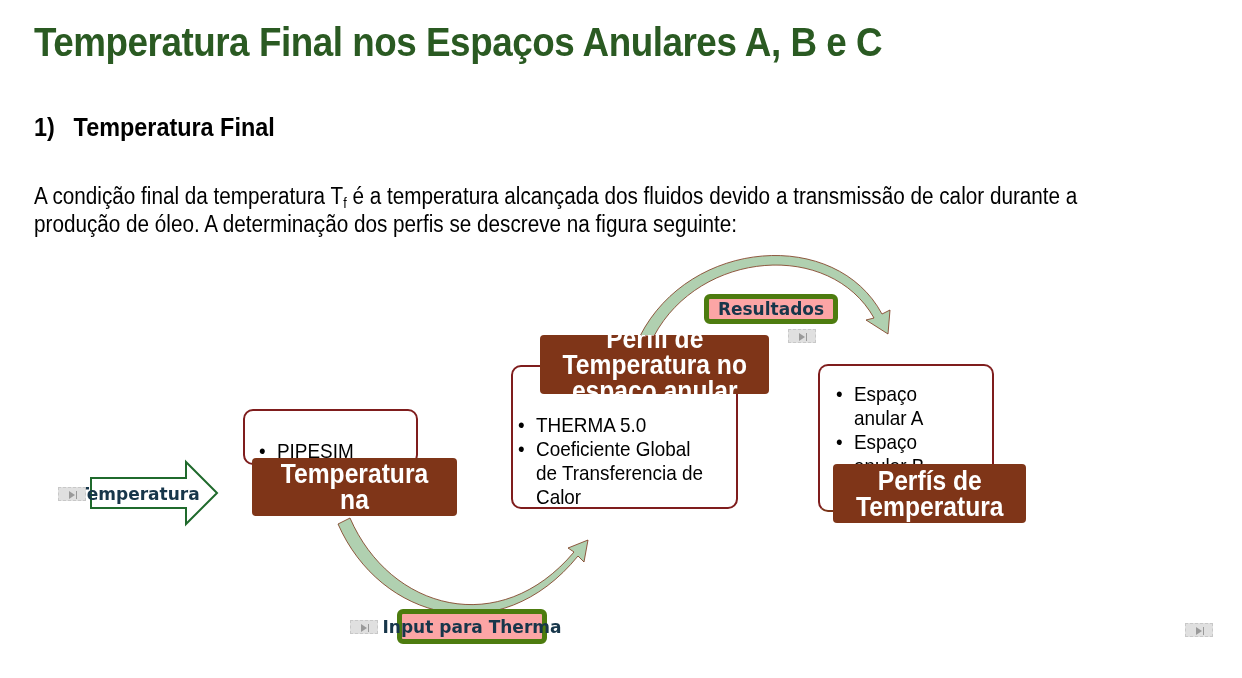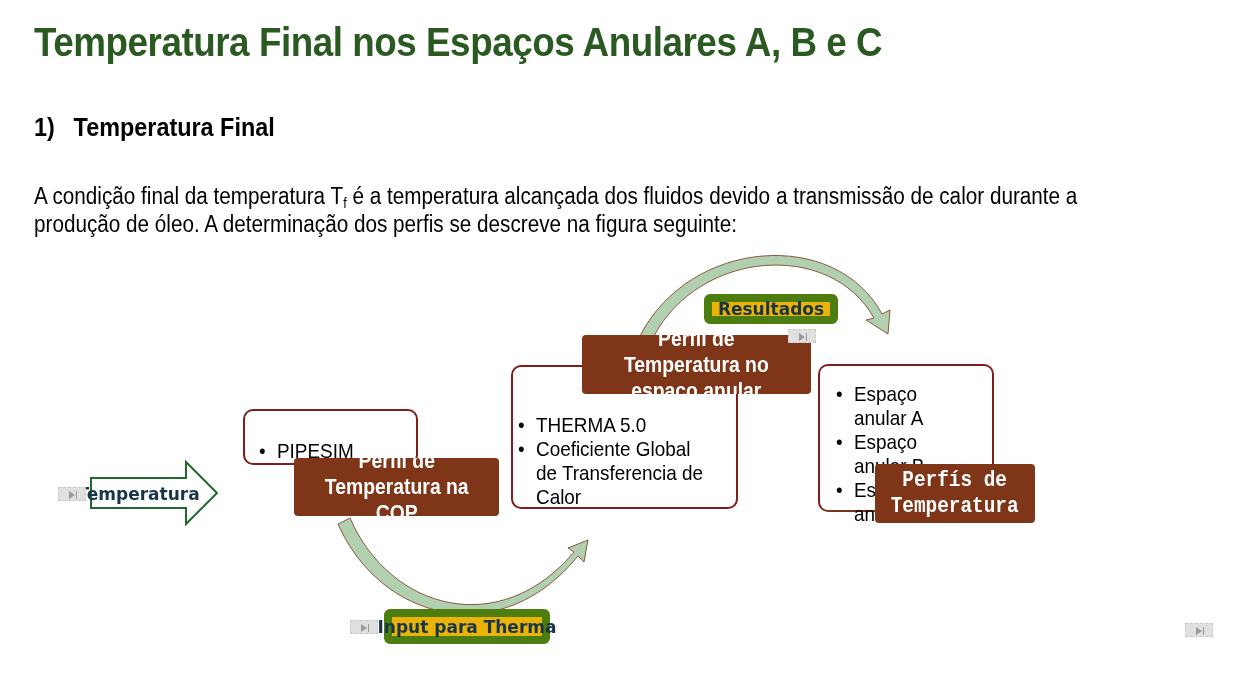--- a/index.html
+++ b/index.html
@@ -33,29 +33,29 @@
     border: 2px solid #7f1d1d; border-radius: 10px;
     font-size: 21px; line-height: 24px; color: #000;
     overflow: hidden;
   }
   .detail-box ul { list-style: none; }
   .detail-box li { position: relative; padding-left: 20px; transform: scaleX(0.9); transform-origin: left top; white-space: nowrap; }
   .detail-box li::before { content: "•"; position: absolute; left: 0; top: 0; }
 
   .label-box {
     position: absolute; background: #7f3518; border-radius: 4px;
-    color: #fff; font-weight: bold; font-size: 22px; line-height: 26px;
+    color: #fff; font-weight: bold; font-size: 28px; line-height: 26px;
     text-align: center; overflow: hidden;
-    display: flex; align-items: center; justify-content: center; margin-left: 42px;
+    display: flex; align-items: center; justify-content: center;
   }
   .label-box span { display: block; transform: scaleX(0.88); white-space: pre-line; }
 
   .tag {
-    position: absolute; background: #eab308;
-    border: 8px solid #4d7c0f; border-radius: 6px;
+    position: absolute; background: #fca5a5;
+    border: 5px solid #4d7c0f; border-radius: 6px;
     color: #17364a; font-weight: bold; font-size: 17px;
     display: flex; align-items: center; justify-content: center;
     font-family: "DejaVu Sans", sans-serif; white-space: nowrap;
   }
 
   .anim-icon {
     position: absolute; width: 28px; height: 14px;
     background: #e0e0e0; border: 1px dashed #c8c8c8;
   }
   .anim-icon::before {
@@ -117,27 +117,27 @@
 <div class="detail-box" style="left:818px; top:364px; width:176px; height:148px; overflow:visible; border-bottom-color:#7a3418;">
   <ul style="padding:16px 0 0 16px; line-height:24px;">
     <li>Espaço</li>
     <li class="cont nob" style="--b: none;"><span>anular A</span></li>
     <li>Espaço</li>
     <li class="cont nob" style="--b: none;"><span>anular B</span></li>
     <li>Espaço</li>
     <li class="cont nob" style="--b: none;"><span>anular C</span></li>
   </ul>
 </div>
-<div class="label-box" style="left:833px; top:464px; width:160px; height:59px;font-family:Liberation Mono, monospace;">
+<div class="label-box" style="left:833px; top:464px; width:193px; height:59px;">
   <span>Perfís de
 Temperatura</span>
 </div>
 
 <div style="position:absolute; left:818px; top:536px; width:200px; height:40px; background:#fff;"></div>
 
 <div class="tag" style="left:91px; top:480px; width:95px; height:27px; border:none; background:transparent;">Temperatura</div>
-<div class="tag" style="left:384px; top:609px; width:166px; height:35px;">Input para Therma</div>
+<div class="tag" style="left:397px; top:609px; width:150px; height:35px;">Input para Therma</div>
 <div class="tag" style="left:704px; top:294px; width:134px; height:30px;">Resultados</div>
 
 <div class="anim-icon" style="left:58px; top:487px;"></div>
 <div class="anim-icon" style="left:350px; top:620px;"></div>
 <div class="anim-icon" style="left:788px; top:329px;"></div>
 <div class="anim-icon" style="left:1185px; top:623px;"></div>
 
 </body></html>

